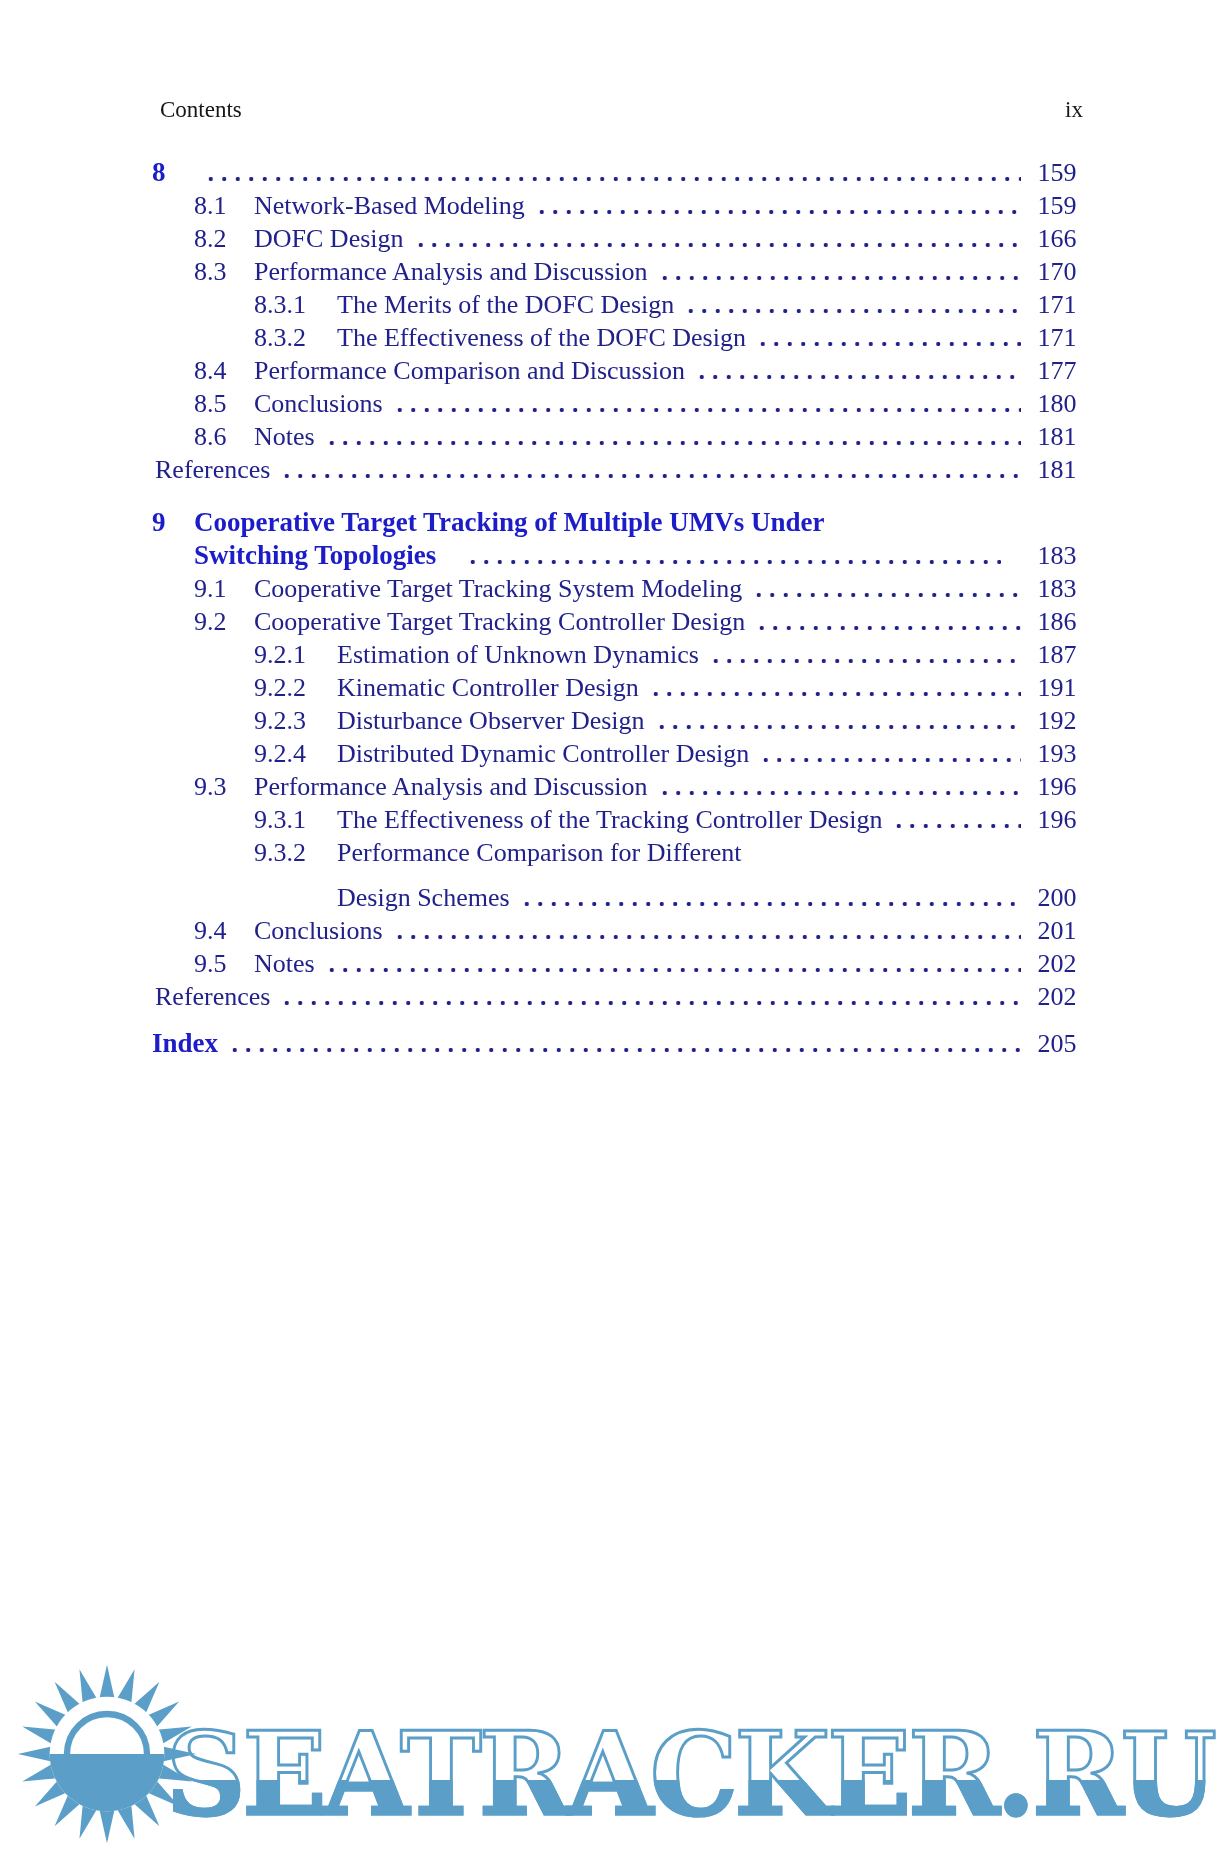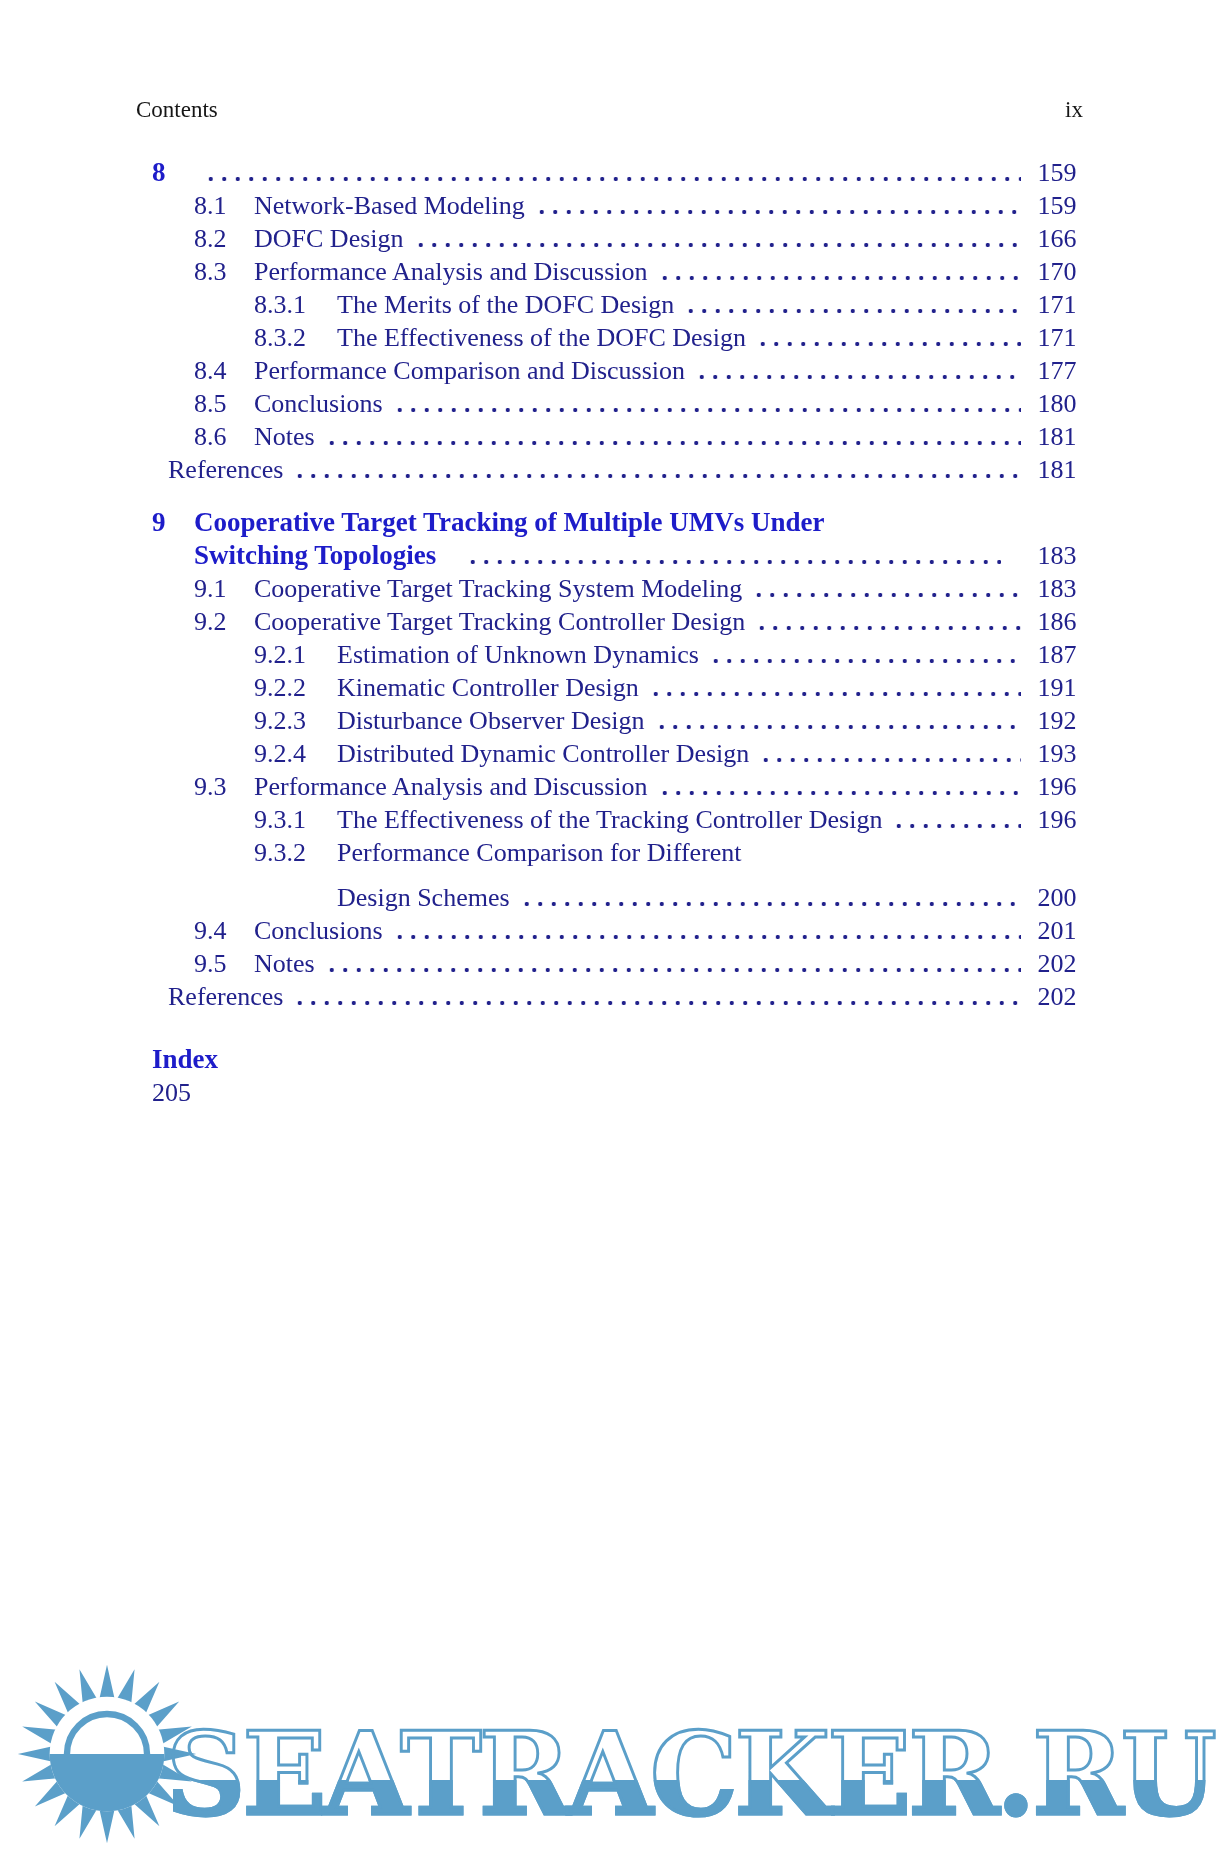--- a/index.html
+++ b/index.html
@@ -7,44 +7,44 @@
        font-family:"Liberation Serif","DejaVu Serif",serif;}
   :root{
     --navy:#21218c;
     --bright:#1d1cc9;
     --ink:#161616;
     --wm:#5b9fc9;
   }
   .page{position:absolute;inset:0;background:#fff;}
 
   
-  .running-header{position:absolute;left:136px;right:138px;top:97px;
+  .running-header{position:absolute;left:160px;right:138px;top:97px;
     display:flex;justify-content:space-between;align-items:center;
     font-size:23px;color:var(--ink);}
 
   
   .toc{position:absolute;left:152px;right:138px;top:156px;color:var(--navy);font-size:26px;}
   .row{display:flex;align-items:baseline;height:33px;line-height:33px;white-space:nowrap;}
   .num{flex:0 0 auto;}
   .chapter-row .num{width:42px;}
   .section-row{padding-left:42px;}
   .section-row .num{width:60px;}
   .subsection-row{padding-left:102px;}
   .subsection-row .num{width:83px;}
-  .references-row{padding-left:3px;margin-left:13px;}
+  .references-row{padding-left:3px;}
   .cont-chapter{padding-left:42px;gap:20px;}
   .cont-subsection{padding-left:185px;margin-top:12px;}
   .bold{font-weight:bold;color:var(--bright);font-size:27px;}
   .leader{flex:1 1 auto;align-self:stretch;margin:0 10px 0 10px;
     background-image:radial-gradient(circle,var(--navy) 1.8px,rgba(0,0,0,0) 2.4px);
     background-size:13.5px 6px;background-repeat:repeat-x;
     background-position:left calc(100% - 7px);}
   .page-num{flex:0 0 52px;text-align:center;color:var(--navy);font-weight:normal;font-size:26px;}
   .chapter.ch-gap{margin-top:20px;}
-  .backmatter-row{margin-top:30px;flex-direction:column;}
+  .backmatter-row{margin-top:14px;}
 
   
   .watermark{position:absolute;left:0;right:0;bottom:0;height:186px;pointer-events:none;}
   .sun{position:absolute;left:16px;bottom:6px;width:182px;height:182px;}
   .wm-text{position:absolute;left:166px;bottom:20px;
     font-family:"DejaVu Serif","Liberation Serif",serif;font-weight:bold;
     font-size:114px;line-height:1;letter-spacing:-3px;white-space:nowrap;
     transform:scaleX(0.965);transform-origin:left bottom;
     color:transparent;
     -webkit-text-stroke:3px var(--wm);

